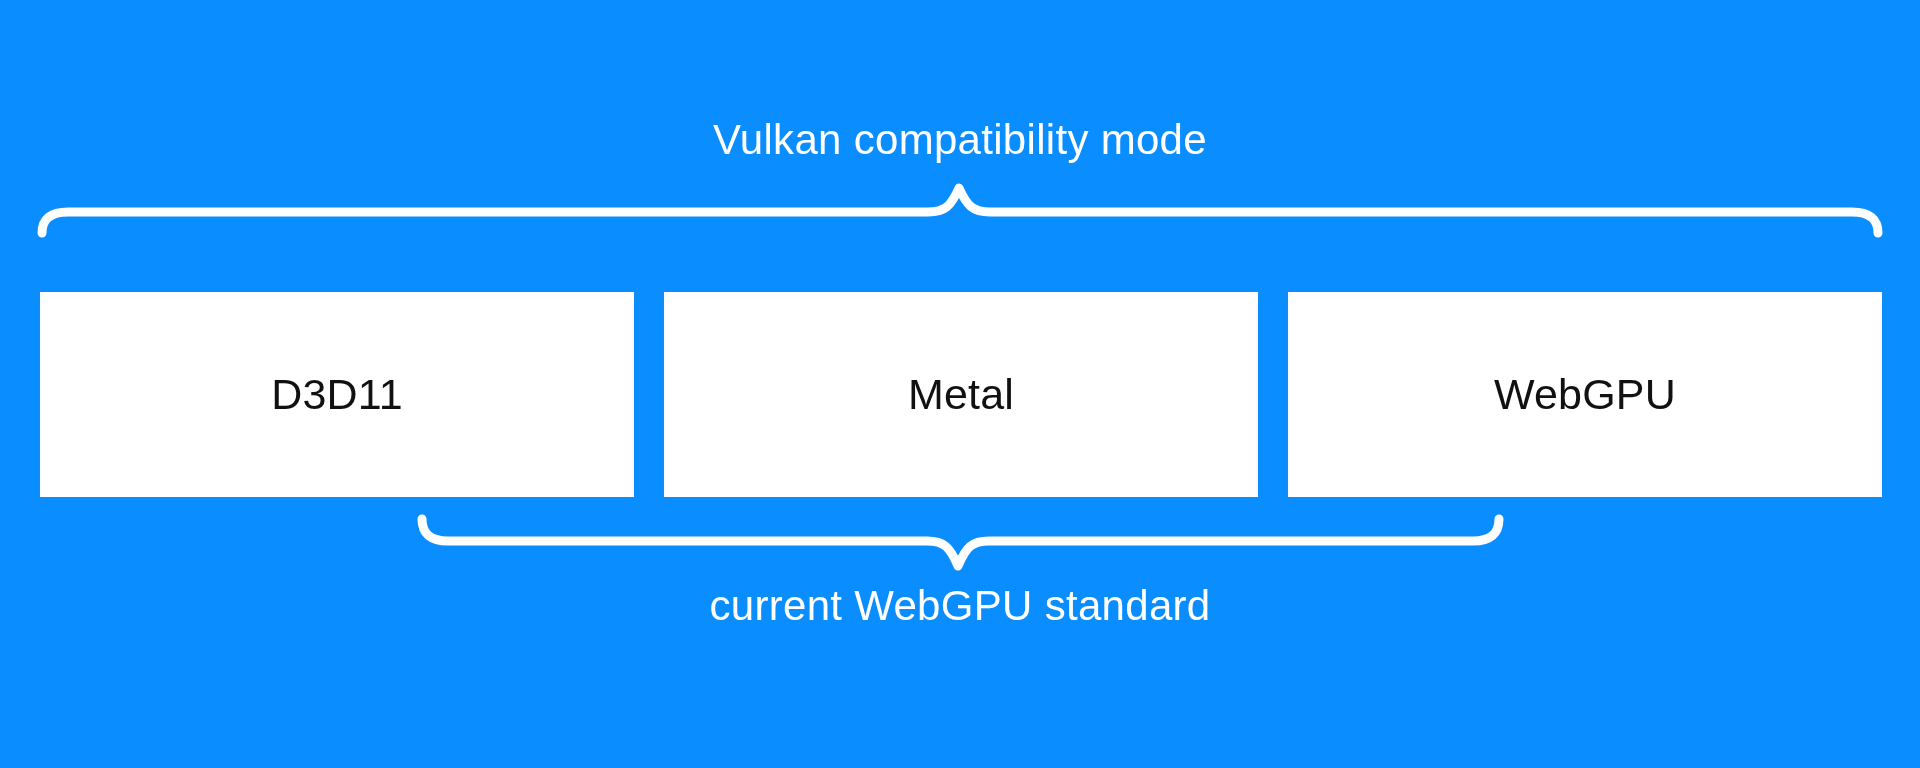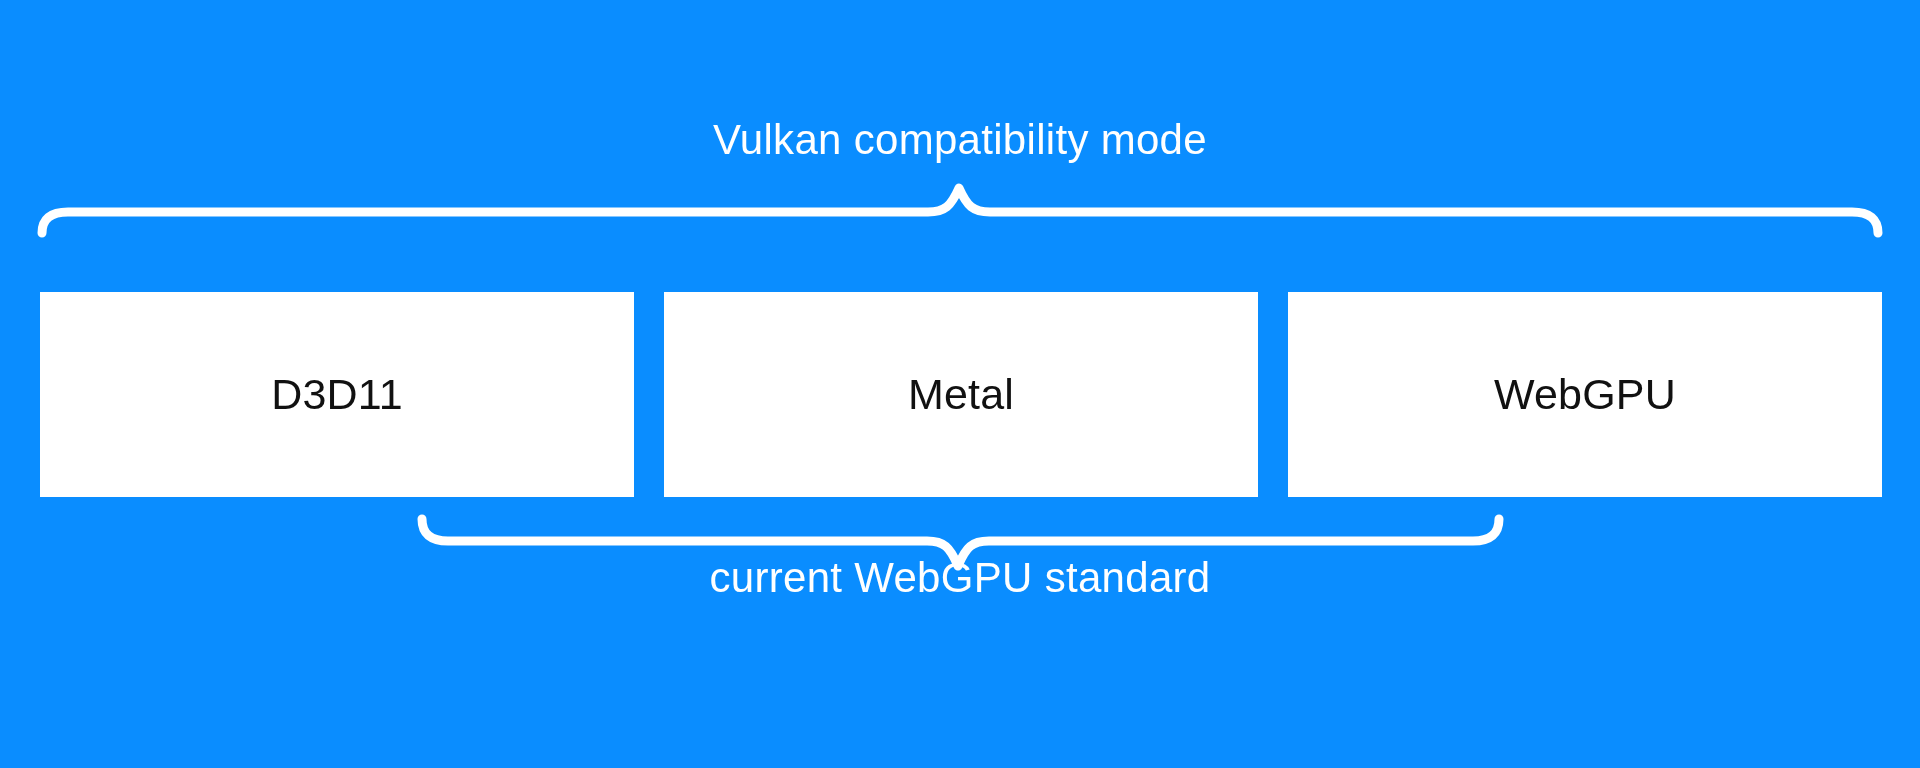--- a/index.html
+++ b/index.html
@@ -22,21 +22,21 @@
     right: 0;
     text-align: center;
     color: var(--label, #ffffff);
     font-size: 42px;
     font-weight: 400;
     letter-spacing: 0.3px;
     line-height: 1;
     white-space: nowrap;
   }
   .top-label   { top: 119px; }
-  .bottom-label{ top: 557px; }
+  .bottom-label{ top: 585px; }
   .brace-layer {
     position: absolute;
     inset: 0;
     width: 1920px;
     height: 768px;
     pointer-events: none;
   }
   .brace-layer path {
     fill: none;
     stroke: var(--brace, #ffffff);

